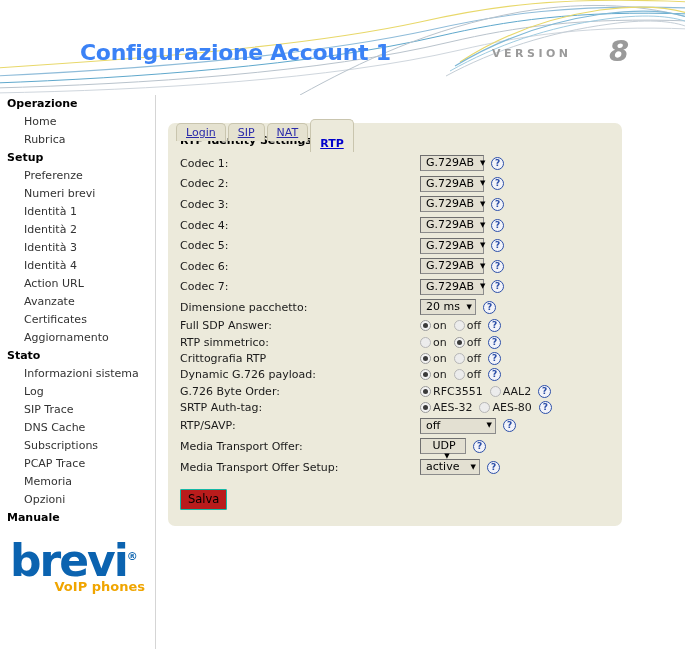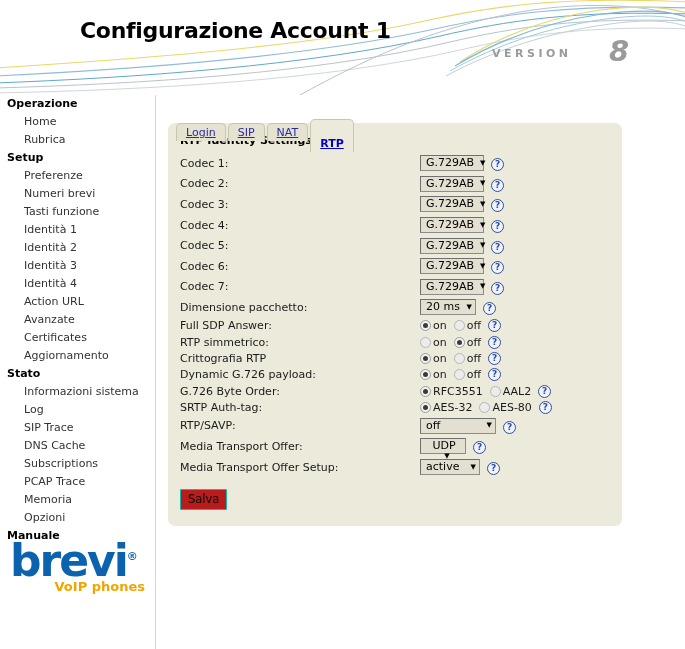--- a/index.html
+++ b/index.html
@@ -28,25 +28,25 @@
   #header-waves {
     position: absolute;
     left: 0;
     top: 0;
     width: 685px;
     height: 95px;
   }
   #page-title {
     position: absolute;
     left: 80px;
-    top: 18px;
+    top: 40px;
     font-size: 22px;
     font-weight: bold;
     letter-spacing: -0.3px;
-    color: #000000;
+    color: #3b82f6;
     z-index: 5;
     white-space: nowrap;
   }
   #version-label {
     position: absolute;
     left: 492px;
     top: 47px;
     font-size: 11px;
     font-weight: bold;
     letter-spacing: 3.5px;
@@ -196,21 +196,21 @@
   .form-row.tight { height: 16.3px; }
   .row-label {
     width: 240px;
     font-size: 11px;
     color: #1a1a1a;
     flex: 0 0 auto;
   }
   .ctrl {
     flex: 0 0 auto;
     display: flex;
-    align-items: flex-end;
+    align-items: center;
   }
   
   .sel {
     display: inline-flex;
     align-items: center;
     justify-content: space-between;
     background: #e3e0d2;
     border: 1px solid #8c8c8c;
     border-top-color: #6f6f6f;
     border-left-color: #6f6f6f;
@@ -325,21 +325,20 @@
   <div id="divider"></div>
 
   <div id="sidebar">
     <div id="nav-root">
         <div class="nav-head">Operazione</div>
         <div class="nav-item">Home</div>
         <div class="nav-item">Rubrica</div>
         <div class="nav-head">Setup</div>
         <div class="nav-item">Preferenze</div>
         <div class="nav-item">Numeri brevi</div>
-        <div class="nav-item">Tasti funzione</div>
         <div class="nav-item">Identità 1</div>
         <div class="nav-item">Identità 2</div>
         <div class="nav-item">Identità 3</div>
         <div class="nav-item">Identità 4</div>
         <div class="nav-item">Action URL</div>
         <div class="nav-item">Avanzate</div>
         <div class="nav-item">Certificates</div>
         <div class="nav-item">Aggiornamento</div>
         <div class="nav-head">Stato</div>
         <div class="nav-item">Informazioni sistema</div>

